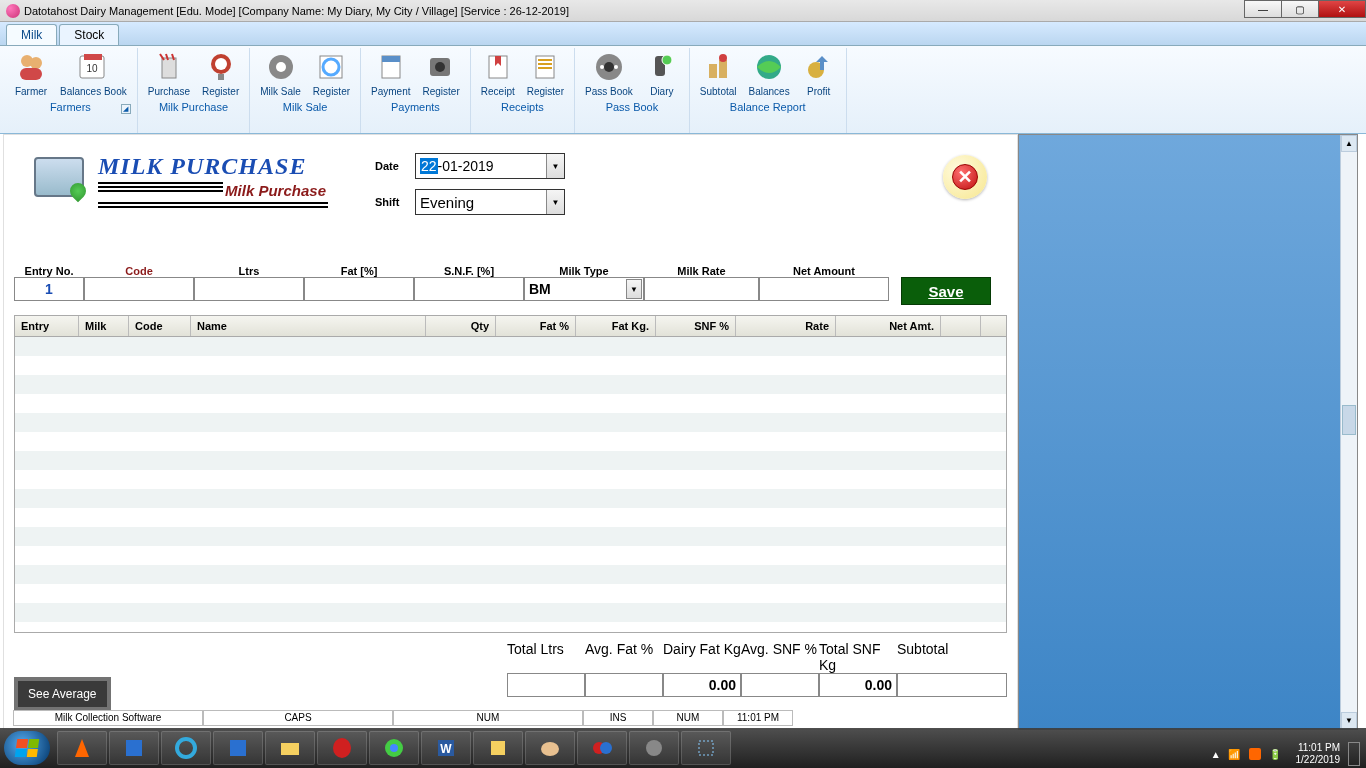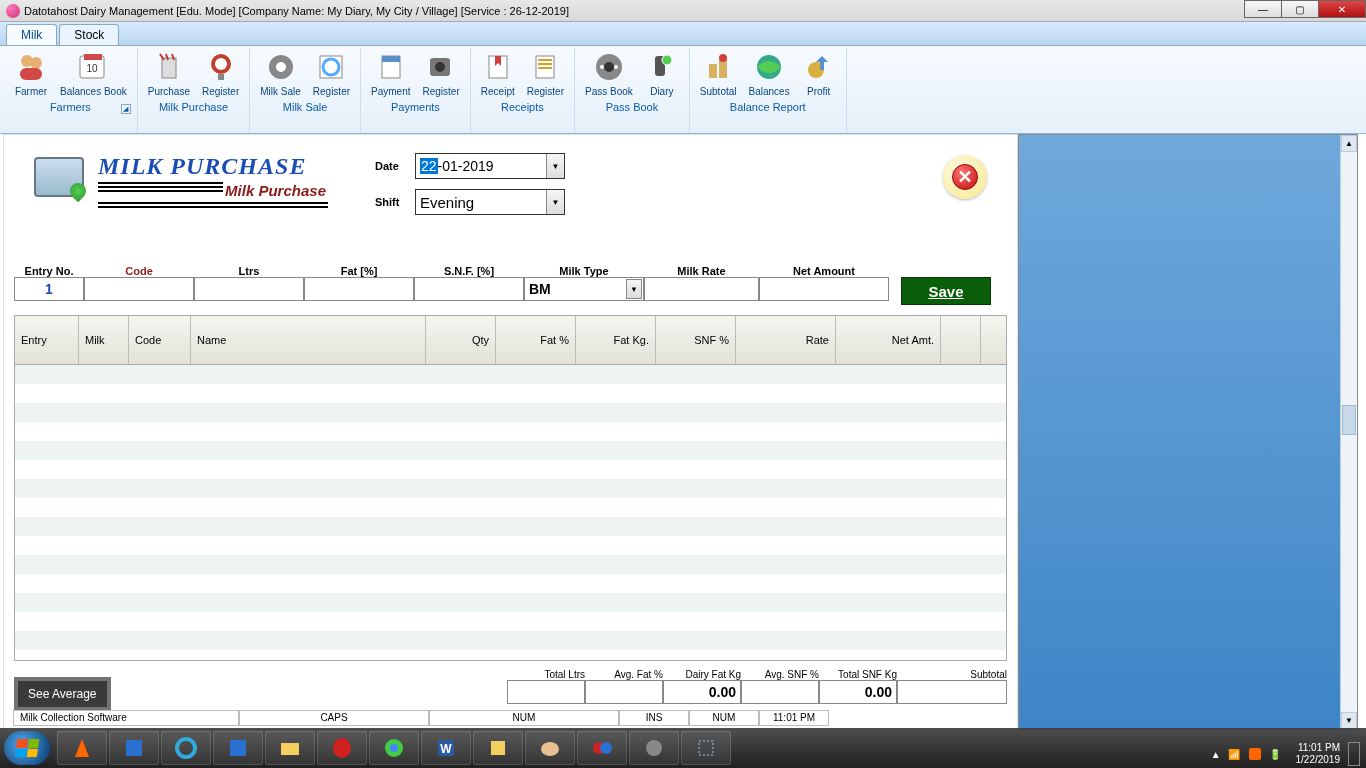--- a/index.html
+++ b/index.html
@@ -61,30 +61,30 @@
 .entryinputs { display:flex; }
 .entryinputs .ein { height:24px; border:1px solid #888; background:#fff; font-size:14px; display:flex; align-items:center; justify-content:center; }
 .entryinputs .ein.combo { justify-content:flex-start; padding-left:4px; font-weight:bold; position:relative;}
 .entryinputs .ein.combo .dd { position:absolute; right:1px; top:1px; bottom:1px; width:16px; background:linear-gradient(#f5f5f5,#ddd); border:1px solid #888; display:flex; align-items:center; justify-content:center; font-size:8px;}
 .savebtn { width:90px; height:28px; background:#0a5e0a; color:#fff; font-weight:bold; font-size:15px; display:flex; align-items:center; justify-content:center; margin-left:12px; border:1px solid #053a05; text-decoration:underline; text-decoration-color:#fff;}
 .savebtn span:first-letter { text-decoration:underline;}
 
 
 .grid { margin:10px 10px 0 10px; border:1px solid #aaa; }
 .ghead { display:flex; background:linear-gradient(#f5f5f0,#e2e2d8); border-bottom:1px solid #aaa; }
-.ghead div { font-size:11px; font-weight:normal; padding:18px 6px; border-right:1px solid #bbb; }
+.ghead div { font-size:11px; font-weight:bold; padding:4px 6px; border-right:1px solid #bbb; }
 .gbody { height:295px; background:#fff; }
 .gbody .grow { height:19px; display:flex; }
 .gbody .grow:nth-child(odd){ background:#eef3f3; }
 .grid .c-entry{width:64px}.grid .c-milk{width:50px}.grid .c-code{width:62px}.grid .c-name{width:235px}.grid .c-qty{width:70px;text-align:right}.grid .c-fat{width:80px;text-align:right}.grid .c-fatkg{width:80px;text-align:right}.grid .c-snf{width:80px;text-align:right}.grid .c-rate{width:100px;text-align:right}.grid .c-net{width:105px;text-align:right}.grid .c-sp{width:40px}
 
 
 .totals { margin:8px 10px 0 10px; }
 .tlabels { display:flex; justify-content:flex-end; }
-.tlabels div { font-size:10px; text-align:right; }
+.tlabels div { font-size:14px; text-align:left; }
 .tinputs { display:flex; justify-content:flex-end; }
 .tinputs div { height:24px; border:1px solid #888; font-size:14px; display:flex; align-items:center; justify-content:flex-end; padding-right:4px; font-weight:bold;}
 .seeavg { position:absolute; left:10px; bottom:18px; background:#3a3a3a; color:#fff; font-size:12px; padding:6px 10px; border:4px solid #737373;}
 .statusbar2 { position:absolute; left:13px; right:12px; bottom:42px; height:16px; display:flex; font-size:10px; }
 .statusbar2 .cell { border:1px solid #bbb; padding:1px 6px; background:#fff; text-align:center;}
 
 
 .taskbar { position:absolute; bottom:0; left:0; right:0; height:40px; background:linear-gradient(rgba(60,60,60,0.9),rgba(20,20,20,0.95)); display:flex; align-items:center; padding:0 4px;}
 .startbtn { width:46px; height:34px; border-radius:20px; background:radial-gradient(circle at 40% 40%,#5ae,#036); display:flex; align-items:center; justify-content:center; margin-right:6px;}
 .startbtn .winflag { width:22px; height:18px; display:grid; grid-template-columns:1fr 1fr; grid-template-rows:1fr 1fr; gap:1px; transform:skewX(-8deg);}
@@ -423,21 +423,21 @@
   <div class="sidepanel">
     <div class="sbar">
       <div class="sbtn">▲</div>
       <div class="sthumb"></div>
       <div class="sbtn" style="position:absolute;bottom:0;left:0;right:0">▼</div>
     </div>
   </div>
 </div>
 
 <div class="statusbar2">
-  <div class="cell" style="width:226px;text-align:left">Milk Collection Software</div>
+  <div class="cell" style="width:190px;text-align:center">Milk Collection Software</div>
   <div class="cell" style="width:190px">CAPS</div>
   <div class="cell" style="width:190px">NUM</div>
   <div class="cell" style="width:70px">INS</div>
   <div class="cell" style="width:70px">NUM</div>
   <div class="cell" style="width:70px">11:01 PM</div>
 </div>
 
 <div class="taskbar">
   <div class="startbtn">
     <div class="winflag">

